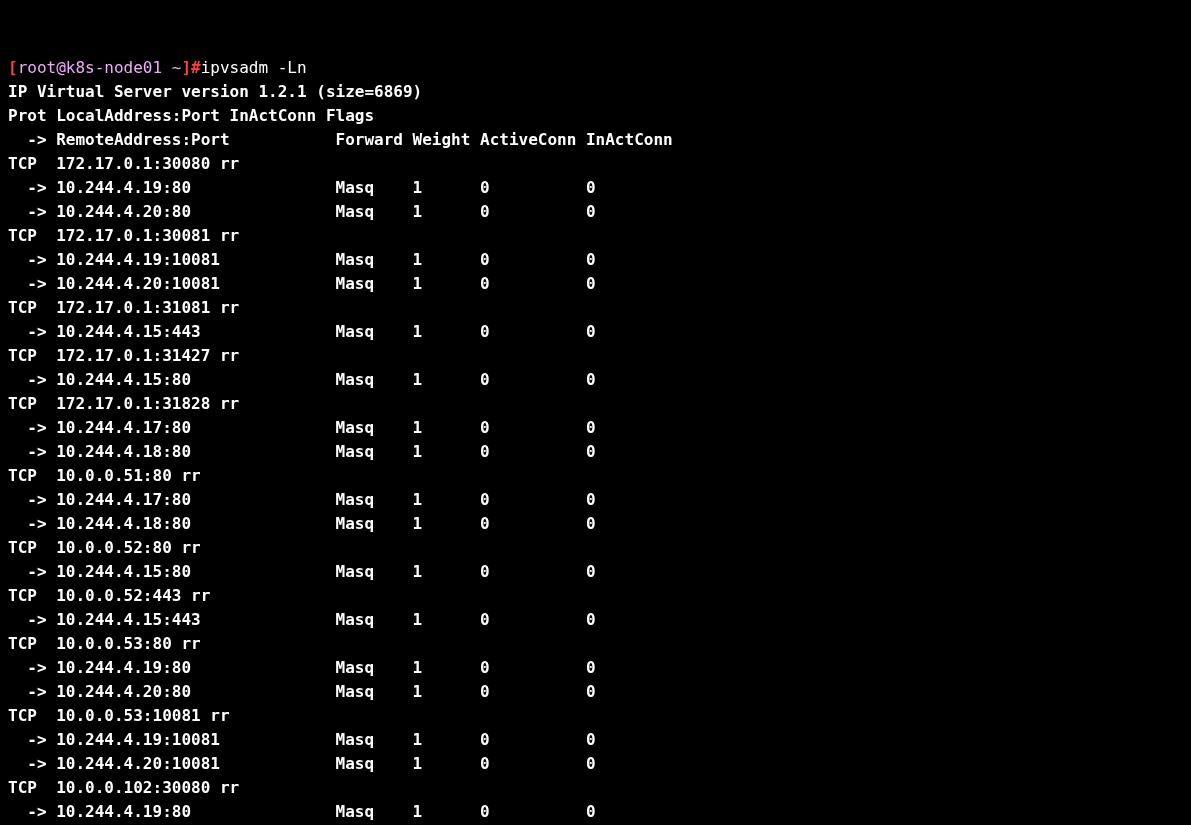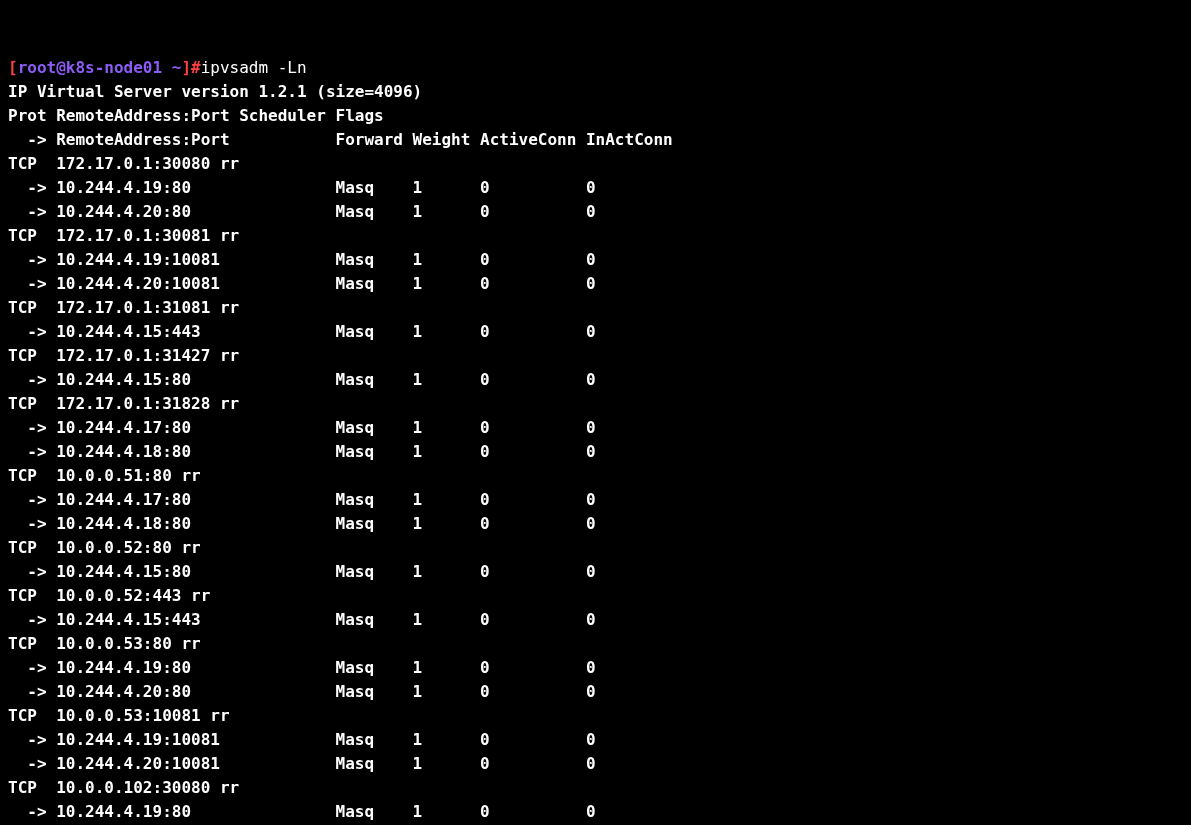--- a/index.html
+++ b/index.html
@@ -6,30 +6,30 @@
     background: #000000;
     color: #ffffff;
     font-family: "DejaVu Sans Mono", "Consolas", "Courier New", monospace;
     font-size: 16px;
     line-height: 1.5;
     margin: 0;
     padding: 8px;
     white-space: pre;
   }
   .prompt-bracket { color: #ff4040; font-weight: bold; }
-  .prompt-user { color: #8b5cf6; font-weight: bold; }
+  .prompt-user { color: #f0abfc; font-weight: normal; }
   .command { color: #ffffff; font-weight: normal; }
   .out { color: #ffffff; font-weight: bold; }
 </style>
 </head>
 <body>
 
 <div><span class="prompt-bracket">[</span><span class="prompt-user">root@k8s-node01 ~</span><span class="prompt-bracket">]#</span><span class="command">ipvsadm -Ln</span>
-<span class="out">IP Virtual Server version 1.2.1 (size=4096)</span>
-<span class="out">Prot RemoteAddress:Port Scheduler Flags</span>
+<span class="out">IP Virtual Server version 1.2.1 (size=6869)</span>
+<span class="out">Prot LocalAddress:Port InActConn Flags</span>
 <span class="out">  -&gt; RemoteAddress:Port           Forward Weight ActiveConn InActConn</span>
 <span id="services-container" class="out">TCP  172.17.0.1:30080 rr
   -&gt; 10.244.4.19:80               Masq    1      0          0
   -&gt; 10.244.4.20:80               Masq    1      0          0
 TCP  172.17.0.1:30081 rr
   -&gt; 10.244.4.19:10081            Masq    1      0          0
   -&gt; 10.244.4.20:10081            Masq    1      0          0
 TCP  172.17.0.1:31081 rr
   -&gt; 10.244.4.15:443              Masq    1      0          0
 TCP  172.17.0.1:31427 rr

